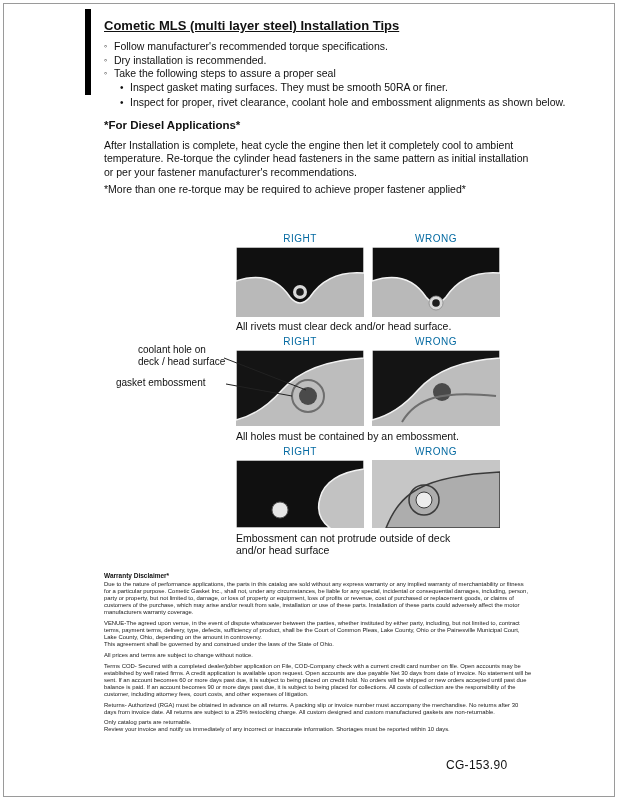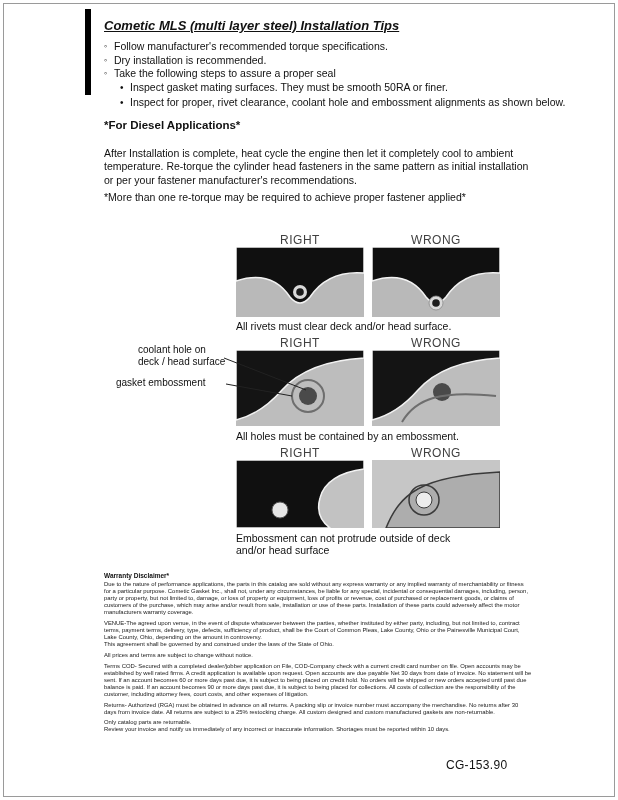--- a/index.html
+++ b/index.html
@@ -3,33 +3,33 @@
 <meta charset="utf-8">
 <style>
   * { margin:0; padding:0; box-sizing:border-box; }
   html,body { background:#ffffff; }
   body { font-family:"Liberation Sans", sans-serif; color:#111; }
   .page { position:relative; width:618px; height:800px; background:#fff; overflow:hidden; }
   .frame { position:absolute; inset:3px; border:1px solid #9a9a9a; pointer-events:none; }
   .regbar { position:absolute; left:85px; top:9px; width:6px; height:86px; background:#000; }
 
   .content { position:absolute; left:104px; top:18px; width:470px; }
-  .title { font-size:13px; font-weight:bold; text-decoration:underline; margin-bottom:7px;font-style:italic; }
+  .title { font-size:13px; font-weight:bold; text-decoration:underline; margin-bottom:7px; }
 
   .tip { display:flex; font-size:10.5px; line-height:1.2; margin-bottom:1px; }
   .tip .marker { width:10px; flex:0 0 10px; font-size:9px; line-height:1.4; }
   .tip.sub { margin-left:16px; }
   .tip.sub .marker { font-size:10px; }
 
-  .diesel-heading { font-size:11.5px; font-weight:bold; margin-top:9px; margin-bottom:16px; }
+  .diesel-heading { font-size:11.5px; font-weight:bold; margin-top:9px; margin-bottom:8px; }
   .para { font-size:10.5px; line-height:1.28; white-space:pre-line; margin-bottom:7px; }
   .para.last { margin-bottom:4px; }
   .note { font-size:10.5px; margin-top:1px; }
 
-  .fig-label { position:absolute; width:128px; text-align:center; font-size:12px; letter-spacing:0.5px; color:#404040; }
+  .fig-label { position:absolute; width:128px; text-align:center; font-size:10px; letter-spacing:0.5px; color:#0369a1; }
   .panel { position:absolute; width:128px; }
   .panel svg { display:block; width:128px; }
   .caption { position:absolute; font-size:10.5px; line-height:1.15; white-space:pre-line; }
 
   .callout { position:absolute; font-size:10px; line-height:1.15; white-space:pre-line; }
   .callout-lines { position:absolute; left:222px; top:352px; }
 
   .disclaimer { position:absolute; left:104px; top:572px; width:428px; }
   .disc-h { font-size:6.5px; font-weight:bold; margin-bottom:2px; }
   .disc-p { font-size:5.9px; line-height:1.18; margin-bottom:4px; color:#1a1a1a; }

